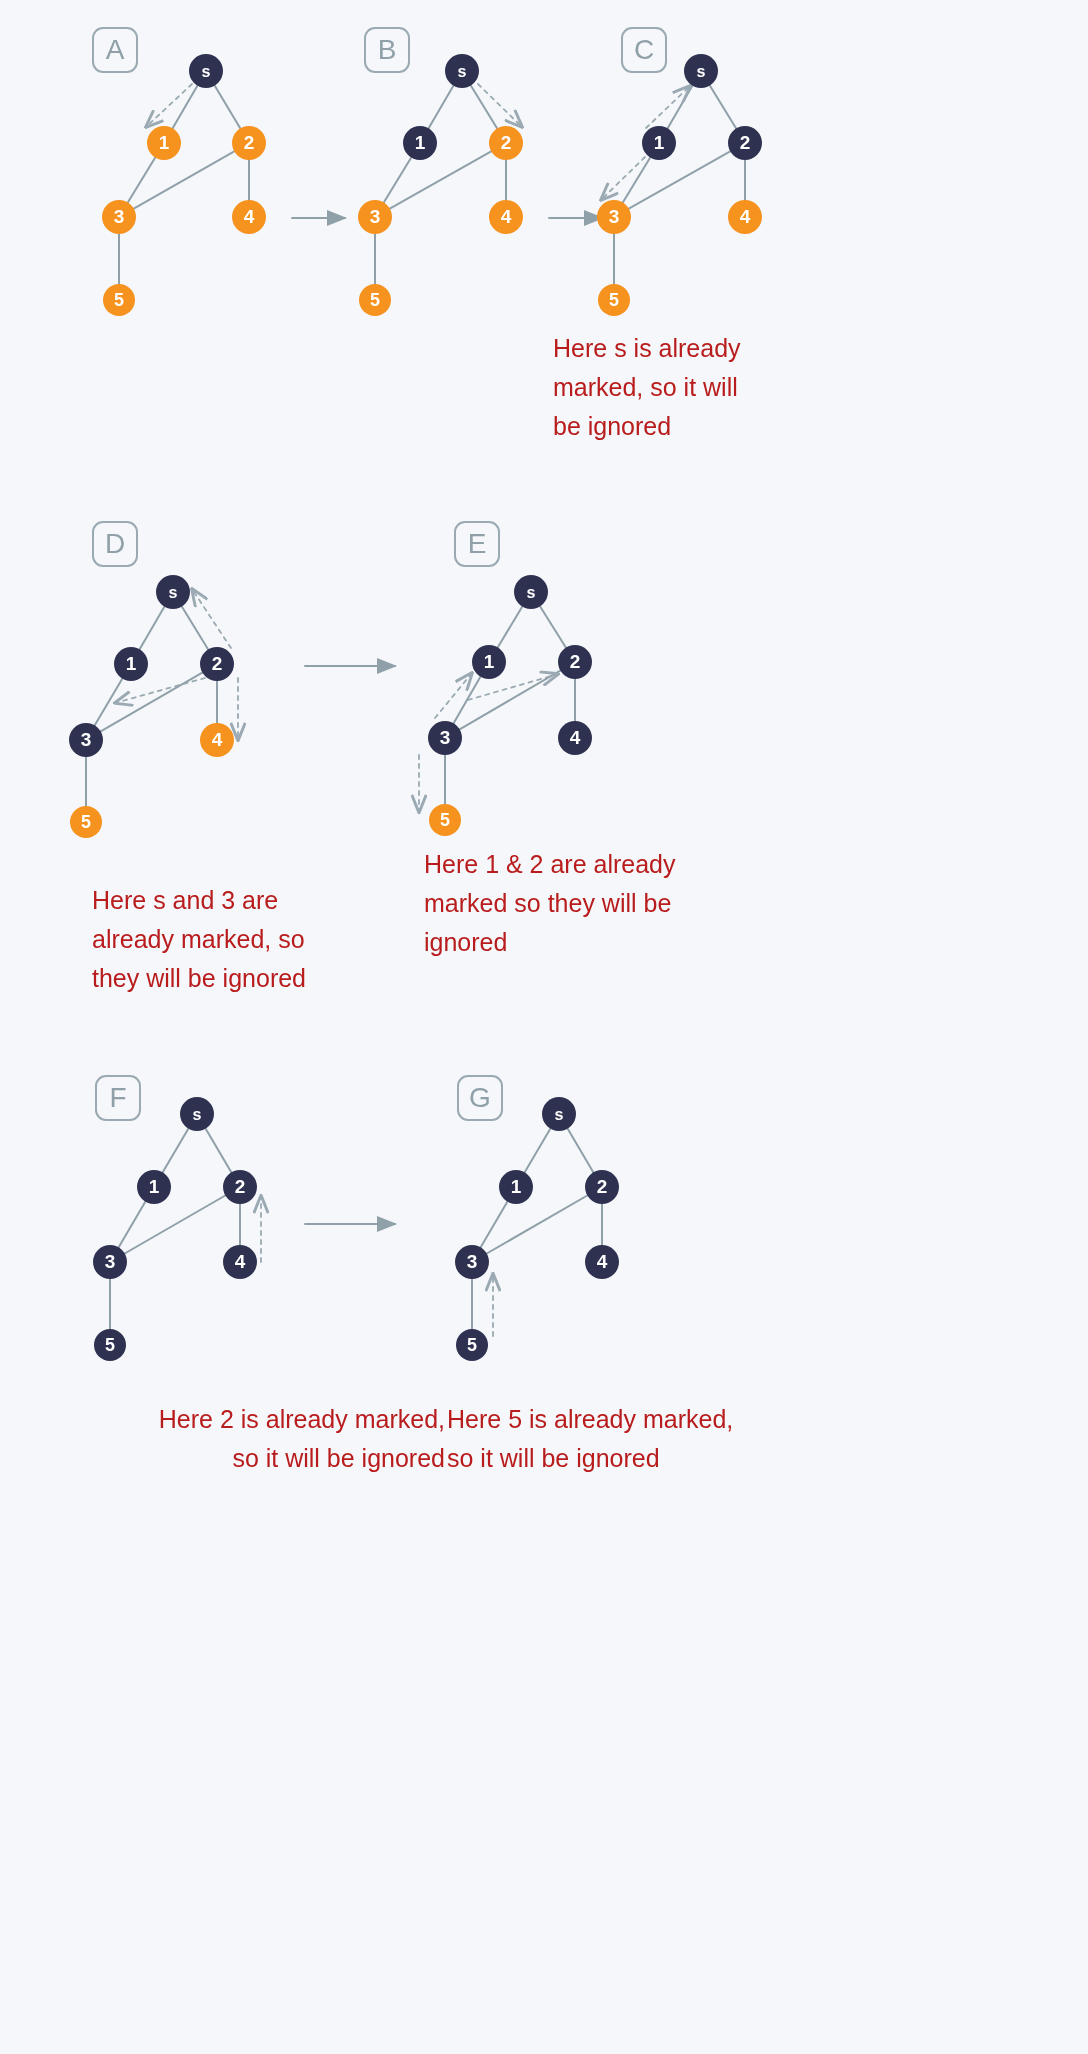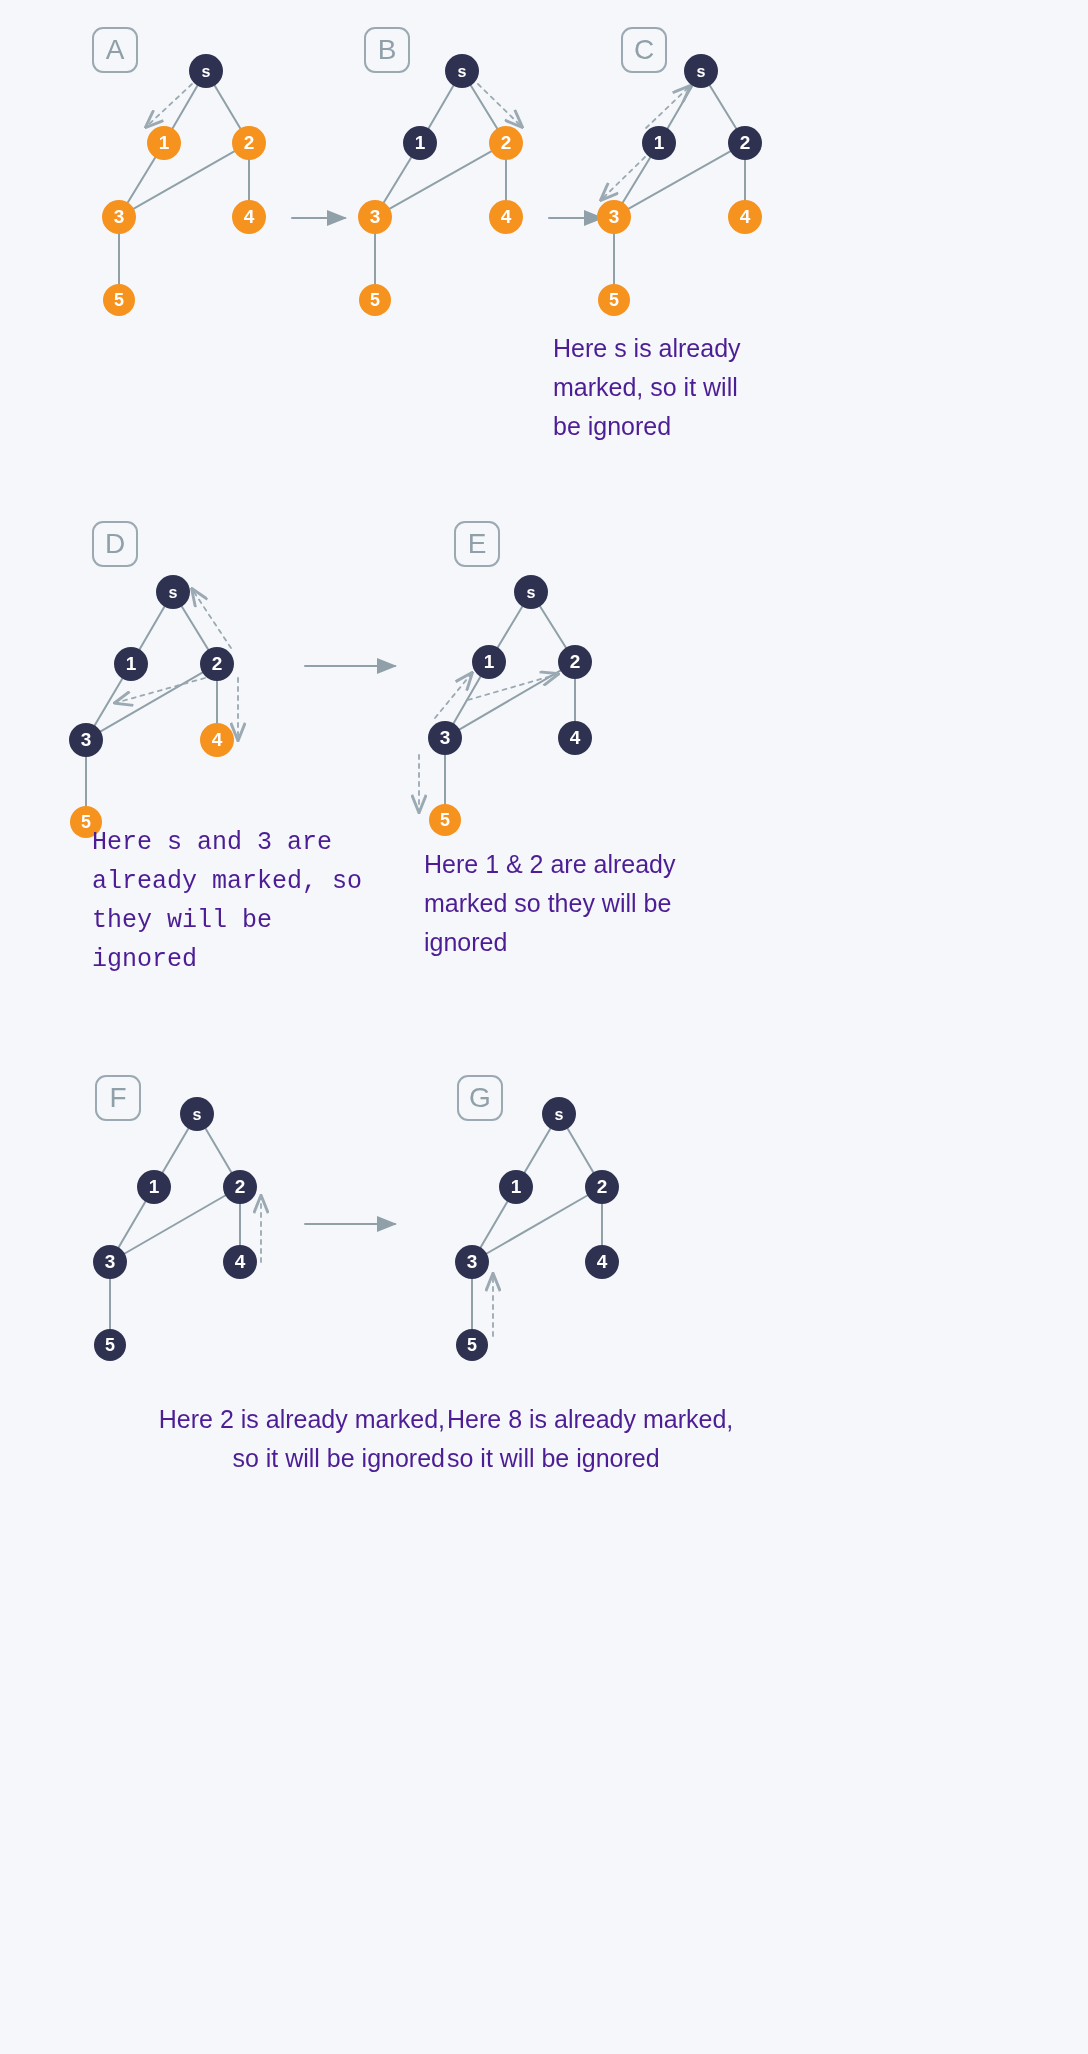--- a/index.html
+++ b/index.html
@@ -35,21 +35,21 @@
     color:#ffffff;
     font-family:"Liberation Sans", sans-serif;
     font-weight:bold;
     user-select:none;
   }
   .node.marked{background:#2e3250;}
   .node.unmarked{background:#f6921e;}
 
   .caption{
     position:absolute;
-    color:#4c1d95;
+    color:#b91c1c;
     font-size:25px;
     line-height:39px;
     font-family:"Liberation Sans", sans-serif;
     white-space:pre-line;
   }
 </style>
 </head>
 <body>
 
 <div id="stage">
@@ -152,21 +152,21 @@
       <div class="caption" style="left: 553px; top: 329px; width: 300px;">Here s is already
 marked, so it will
 be ignored</div>
       <div class="panel-badge" style="left: 92px; top: 521px;">D</div>
       <div class="node marked" style="width: 34px; height: 34px; left: 156px; top: 575px; line-height: 34px; font-size: 16.1px;">s</div>
       <div class="node marked" style="width: 34px; height: 34px; left: 114px; top: 647px; line-height: 34px; font-size: 19px;">1</div>
       <div class="node marked" style="width: 34px; height: 34px; left: 200px; top: 647px; line-height: 34px; font-size: 19px;">2</div>
       <div class="node marked" style="width: 34px; height: 34px; left: 69px; top: 723px; line-height: 34px; font-size: 19px;">3</div>
       <div class="node unmarked" style="width: 34px; height: 34px; left: 200px; top: 723px; line-height: 34px; font-size: 19px;">4</div>
       <div class="node unmarked" style="width: 32px; height: 32px; left: 70px; top: 806px; line-height: 32px; font-size: 17.9px;">5</div>
-      <div class="caption" style="left: 92px; top: 823px; width: 300px; font-family: Liberation Mono, monospace;">Here s and 3 are
+      <div class="caption" style="left: 92px; top: 881px; width: 300px;">Here s and 3 are
 already marked, so
 they will be ignored</div>
       <div class="panel-badge" style="left: 454px; top: 521px;">E</div>
       <div class="node marked" style="width: 34px; height: 34px; left: 514px; top: 575px; line-height: 34px; font-size: 16.1px;">s</div>
       <div class="node marked" style="width: 34px; height: 34px; left: 472px; top: 645px; line-height: 34px; font-size: 19px;">1</div>
       <div class="node marked" style="width: 34px; height: 34px; left: 558px; top: 645px; line-height: 34px; font-size: 19px;">2</div>
       <div class="node marked" style="width: 34px; height: 34px; left: 428px; top: 721px; line-height: 34px; font-size: 19px;">3</div>
       <div class="node marked" style="width: 34px; height: 34px; left: 558px; top: 721px; line-height: 34px; font-size: 19px;">4</div>
       <div class="node unmarked" style="width: 32px; height: 32px; left: 429px; top: 804px; line-height: 32px; font-size: 17.9px;">5</div>
       <div class="caption" style="left: 424px; top: 845px; width: 330px;">Here 1 &amp; 2 are already
@@ -181,16 +181,16 @@
       <div class="node marked" style="width: 32px; height: 32px; left: 94px; top: 1329px; line-height: 32px; font-size: 17.9px;">5</div>
       <div class="caption" style="left: 85px; top: 1400px; width: 360px; text-align: right;">Here 2 is already marked,
 so it will be ignored</div>
       <div class="panel-badge" style="left: 457px; top: 1075px;">G</div>
       <div class="node marked" style="width: 34px; height: 34px; left: 542px; top: 1097px; line-height: 34px; font-size: 16.1px;">s</div>
       <div class="node marked" style="width: 34px; height: 34px; left: 499px; top: 1170px; line-height: 34px; font-size: 19px;">1</div>
       <div class="node marked" style="width: 34px; height: 34px; left: 585px; top: 1170px; line-height: 34px; font-size: 19px;">2</div>
       <div class="node marked" style="width: 34px; height: 34px; left: 455px; top: 1245px; line-height: 34px; font-size: 19px;">3</div>
       <div class="node marked" style="width: 34px; height: 34px; left: 585px; top: 1245px; line-height: 34px; font-size: 19px;">4</div>
       <div class="node marked" style="width: 32px; height: 32px; left: 456px; top: 1329px; line-height: 32px; font-size: 17.9px;">5</div>
-      <div class="caption" style="left: 447px; top: 1400px; width: 360px;">Here 8 is already marked,
+      <div class="caption" style="left: 447px; top: 1400px; width: 360px;">Here 5 is already marked,
 so it will be ignored</div>
     </div>
 </div>
 
 </body></html>

